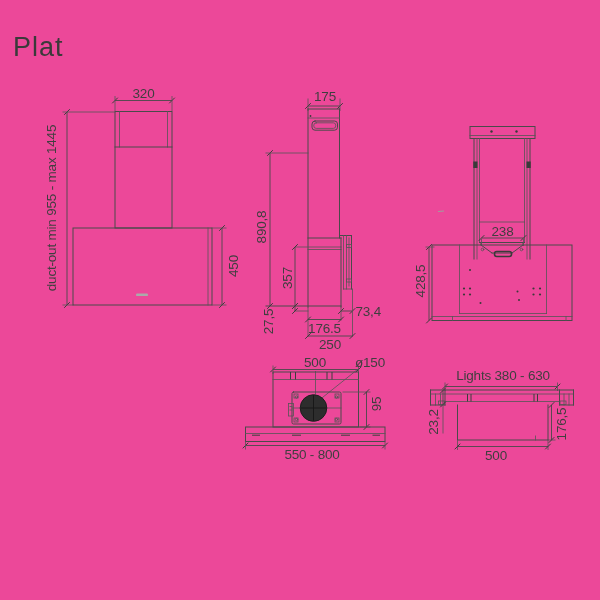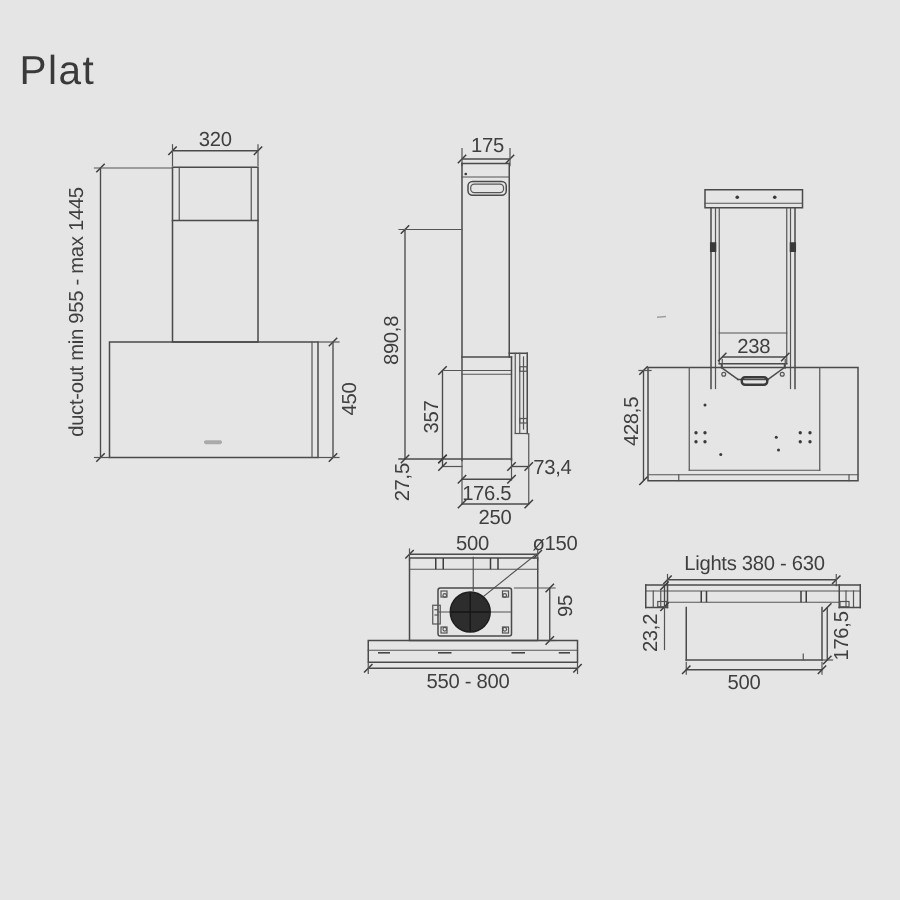--- a/index.html
+++ b/index.html
@@ -1,16 +1,16 @@
 <!DOCTYPE html>
 <html><head>
 <meta charset="utf-8">
 <style>
   html,body{margin:0;padding:0;background:#ffffff;}
-  .page{position:relative;width:600px;height:600px;background:#e5e5e5;overflow:hidden;
+  .page{position:relative;width:600px;height:600px;background:#ec4899;overflow:hidden;
         font-family:"Liberation Sans", sans-serif;}
   svg{display:block}
   svg text{font-family:"Liberation Sans", sans-serif;fill:#3f3f3f;font-size:13.5px;letter-spacing:-.2px}
   text.title{font-size:27px;fill:#3a3a3a;letter-spacing:1px}
   .ln{stroke:#4a4a4a;stroke-width:1;fill:none;stroke-linecap:square}
   .ln2{stroke:#555;stroke-width:.8;fill:none;stroke-linecap:square}
   .dim{stroke:#4a4a4a;stroke-width:.9;fill:none}
   .tick{stroke:#3d3d3d;stroke-width:1}
   .fillmark{fill:#3a3a3a;stroke:none}
   .soft{stroke:#9f9f9f;stroke-width:1}

